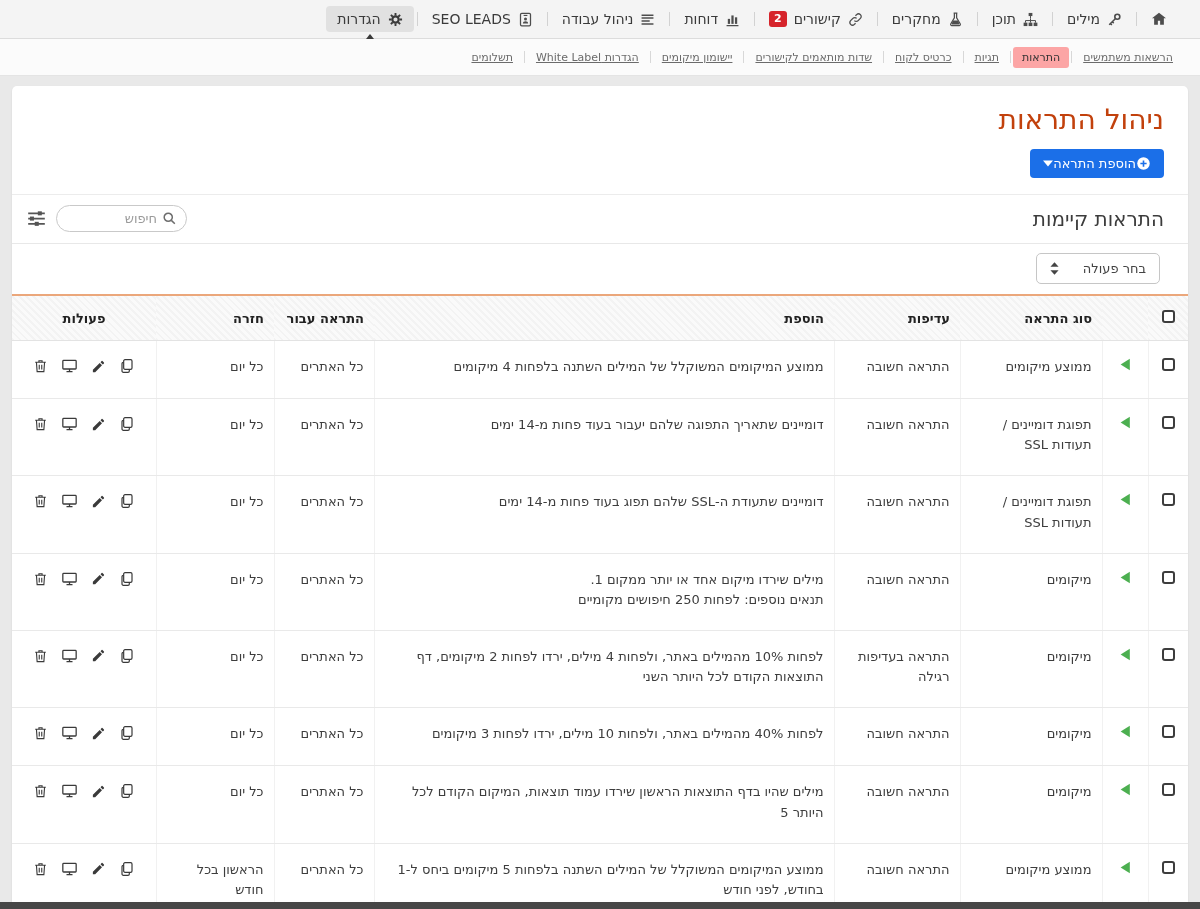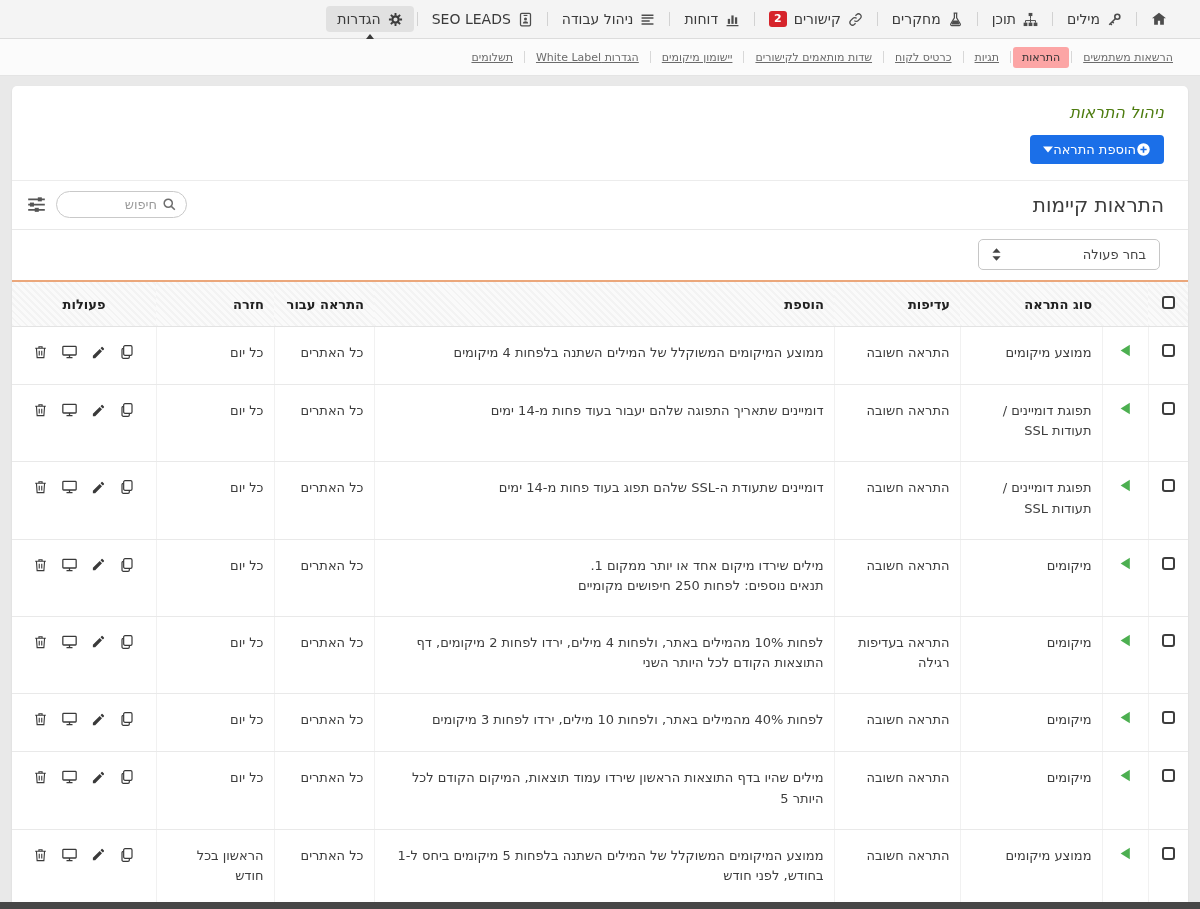--- a/index.html
+++ b/index.html
@@ -32,37 +32,37 @@
                    display:flex; align-items:center; padding:0 18px 0 0; }
   .sub-link { font-size:11px; color:#6b6b6b; text-decoration:underline; padding:4px 9px; cursor:pointer; white-space:nowrap; }
   .sub-link.active { background:#fca5a5; border-radius:3px; text-decoration:none; color:#333; }
   .sub-sep { width:1px; height:12px; background:#d8d8d8; margin:0 2px; }
 
   
   .content { padding:10px 12px 0; }
   .card { background:#fff; border-radius:5px; box-shadow:0 1px 2px rgba(0,0,0,.09); min-height:713px; overflow:hidden; }
 
   .card-head { padding:17px 24px 16px; border-bottom:1px solid #ececec; }
-  .page-title { font-size:16px; color:#4d7c0f; font-weight:500;font-style:italic; }
+  .page-title { font-size:28px; color:#c2410c; font-weight:500; }
   .add-btn { margin-top:13px; background:#1b6fe8; color:#fff; border:none; border-radius:4px;
              padding:7px 13px; font-size:13px; font-family:inherit; display:inline-flex; align-items:center; cursor:pointer; }
 
   .section-row { display:flex; align-items:center; justify-content:space-between;
                  padding:10px 24px 11px 14px; border-bottom:1px solid #e8e8e8; }
   .section-title { font-size:20px; color:#3c3c3c; font-weight:500; }
   .search-group { display:flex; align-items:center; gap:9px; }
   .search-box { display:flex; align-items:center; border:1px solid #c9c9c9; border-radius:14px;
                 height:27px; width:131px; padding:0 9px; background:#fff; gap:5px; }
   .search-box input { border:none; outline:none; background:transparent; width:90px; font-size:13px;
                       font-family:inherit; color:#333; text-align:right; }
   .search-box input::placeholder { color:#9a9a9a; }
   .sliders-btn { cursor:pointer; display:flex; align-items:center; }
 
   .actions-row { padding:9px 28px 10px; border-bottom:2px solid #eba77b; }
-  .select-box { width:182px; height:31px; border:1px solid #c6c6c6; border-radius:5px; background:#fff;
+  .select-box { width:124px; height:31px; border:1px solid #c6c6c6; border-radius:5px; background:#fff;
                 display:flex; align-items:center; justify-content:space-between; padding:0 13px; cursor:pointer; }
   .select-box .sel-label { font-size:13px; color:#444; }
 
   
   table { width:100%; border-collapse:collapse; table-layout:fixed; }
   thead th { background-color:#fafafa;
              background-image:repeating-linear-gradient(45deg, rgba(0,0,0,0.028) 0 2px, transparent 2px 5px);
              font-size:13px; color:#222; font-weight:bold; text-align:right;
              padding:14px 10px; border-bottom:1px solid #e3e3e3; }
   tbody td { vertical-align:top; font-size:13px; color:#3d3d3d; text-align:right;

